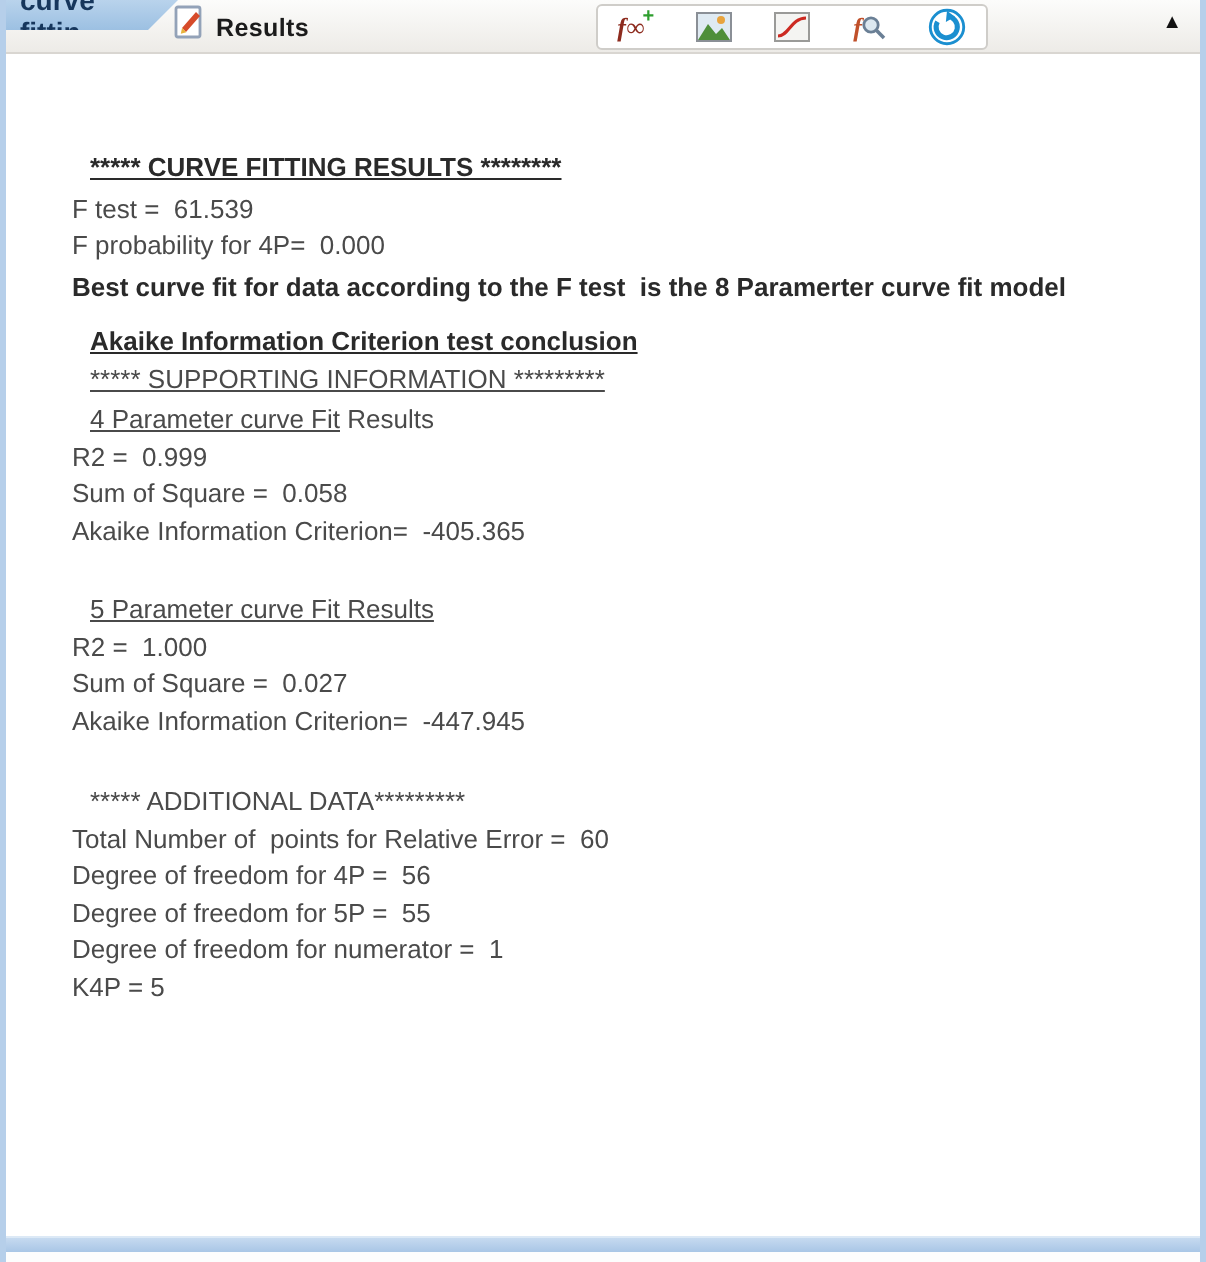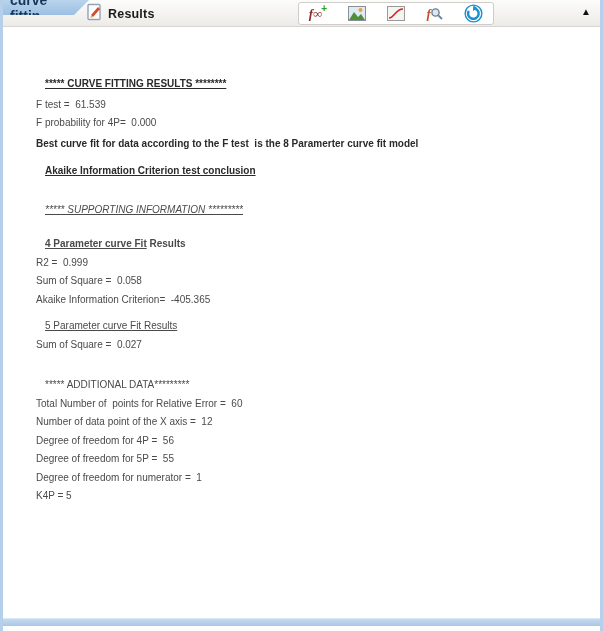--- a/index.html
+++ b/index.html
@@ -20,21 +20,21 @@
              background:#fff; border:1px solid #cfcdc9; border-radius:3px;
              display:flex; align-items:center; justify-content:space-around; }
   .tbtn { display:flex; align-items:center; justify-content:center; height:21px; min-width:24px; cursor:pointer; }
   .fxtext { font-family:"Liberation Serif",serif; font-style:italic; font-weight:bold; font-size:13px; color:#8d2b1e; line-height:1; }
   .plus { color:#2e9e2e; font-weight:bold; font-size:10px; position:relative; top:-5px; left:-1px; line-height:1; }
   .collapse { position:absolute; right:9px; top:7px; font-size:10px; color:#111; cursor:pointer; line-height:1; }
 
   
   .content { flex:1 1 auto; background:#fff; overflow:hidden; }
   .report { padding:48px 18px 0 33px; }
-  .line { font-size:10px; color:#4a4a4a; line-height:18.5px; white-space:pre-wrap; }
+  .line { font-size:13px; color:#4a4a4a; line-height:18.5px; white-space:pre-wrap; }
   .line.b { font-weight:bold; color:#2a2a2a; }
   .line.ind { padding-left:9px; }
   .u { text-decoration:underline; }
 
   
   .hscroll { flex:0 0 8px; height:8px; background:linear-gradient(#c6daf0,#a9c6e6); border-top:1px solid #dce9f6; cursor:pointer; }
   .footgap { flex:0 0 5px; background:#fdfdfd; }
 </style>
 </head>
 <body>
@@ -95,30 +95,31 @@
     <span class="collapse">▲</span>
   </div>
 
   <div class="content">
     <div class="report">
         <div class="line b ind"><span class="u">***** CURVE FITTING RESULTS ********</span></div>
         <div class="line" style="margin-top: 2px;"><span>F test =  61.539</span></div>
         <div class="line"><span>F probability for 4P=  0.000</span></div>
         <div class="line b" style="margin-top: 2px;"><span>Best curve fit for data according to the F test  is the 8 Paramerter curve fit model</span></div>
         <div class="line b ind" style="margin-top: 9px;"><span class="u">Akaike Information Criterion test conclusion</span></div>
-        <div class="line ind" style="margin-top: 20px; font-style: italic;"><span class="u">***** SUPPORTING INFORMATION *********</span></div>
-        <div class="line ind" style="margin-top: 16px; font-weight: bold;"><span class="u">4 Parameter curve Fit</span><span> Results</span></div>
+        <div class="line ind" style=""><span class="u">***** SUPPORTING INFORMATION *********</span></div>
+        <div class="line ind" style="margin-top: 2px;"><span class="u">4 Parameter curve Fit</span><span> Results</span></div>
         <div class="line"><span>R2 =  0.999</span></div>
         <div class="line"><span>Sum of Square =  0.058</span></div>
         <div class="line"><span>Akaike Information Criterion=  -405.365</span></div>
-        <div class="line ind" style="margin-top: 8px;"><span class="u">5 Parameter curve Fit Results</span></div>
+        <div class="line ind" style="margin-top: 21px;"><span class="u">5 Parameter curve Fit Results</span></div>
+        <div class="line"><span>R2 =  1.000</span></div>
         <div class="line"><span>Sum of Square =  0.027</span></div>
+        <div class="line"><span>Akaike Information Criterion=  -447.945</span></div>
         <div class="line ind" style="margin-top: 22px;"><span>***** ADDITIONAL DATA*********</span></div>
         <div class="line"><span>Total Number of  points for Relative Error =  60</span></div>
-        <div class="line"><span>Number of data point of the X axis =  12</span></div>
         <div class="line"><span>Degree of freedom for 4P =  56</span></div>
         <div class="line"><span>Degree of freedom for 5P =  55</span></div>
         <div class="line"><span>Degree of freedom for numerator =  1</span></div>
         <div class="line"><span>K4P = 5</span></div>
       </div>
   </div>
 
   <div class="hscroll"></div>
   <div class="footgap"></div>
 </div>

